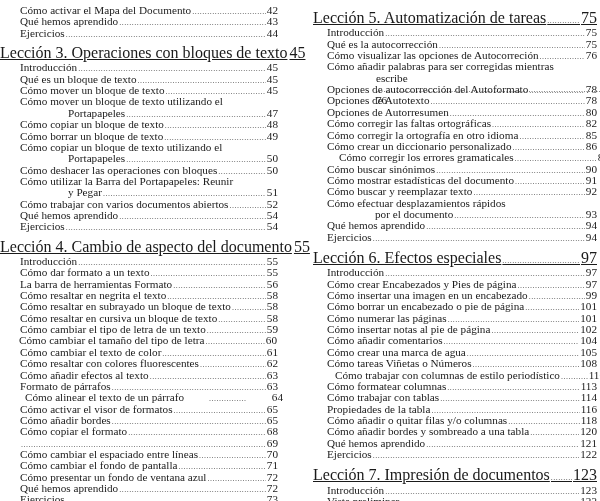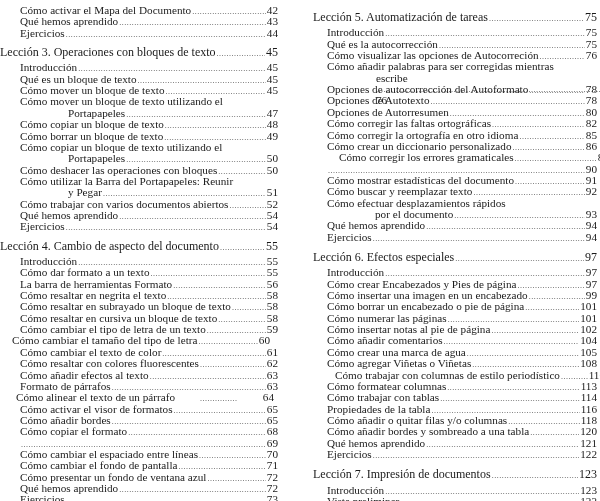--- a/index.html
+++ b/index.html
@@ -2,21 +2,21 @@
 <html><head>
 <meta charset="utf-8">
 <style>
   html, body { margin: 0; padding: 0; background: #ffffff; }
   body { width: 600px; height: 501px; position: relative; overflow: hidden;
          font-family: "Liberation Serif", "DejaVu Serif", serif; color: #1a1a1a; }
   .col { position: absolute; top: 0; }
   .col-left { left: 0; width: 280px; }
   .col-right { left: 313px; width: 284px; }
   .lesson-head { position: absolute; display: flex; align-items: baseline;
-                 font-size: 12px; line-height: 11.3px; white-space: nowrap; }
+                 font-size: 16px; line-height: 11.3px; white-space: nowrap; text-decoration: underline; }
   .entry { position: absolute; display: flex; align-items: baseline;
            font-size: 11.2px; line-height: 11.3px; white-space: nowrap; }
   .title { flex: 0 0 auto; }
   .dots { flex: 1 1 auto; overflow: hidden; margin: 0 1px; color: #333;
           letter-spacing: 0.5px; font-size: 8px; }
   .dots::before { content: "................................................................................................................................................................................"; }
   .page { flex: 0 0 auto; text-align: right; }
 </style>
 </head>
 <body>
@@ -138,21 +138,21 @@
     <div class="entry" style="top: 312.75px; left: 20px; width: 258px;">
       <span class="title">Cómo resaltar en cursiva un bloque de texto</span>
       <span class="dots"></span>
       <span class="page">58</span>
     </div>
     <div class="entry" style="top: 324.1px; left: 20px; width: 258px;">
       <span class="title">Cómo cambiar el tipo de letra de un texto</span>
       <span class="dots"></span>
       <span class="page">59</span>
     </div>
-    <div class="entry" style="top: 335.45px; left: 12px; width: 258px;">
+    <div class="entry" style="top: 335.45px; left: 19px; width: 258px;">
       <span class="title">Cómo cambiar el tamaño del tipo de letra</span>
       <span class="dots"></span>
       <span class="page">60</span>
     </div>
     <div class="entry" style="top: 346.8px; left: 20px; width: 258px;">
       <span class="title">Cómo cambiar el texto de color</span>
       <span class="dots"></span>
       <span class="page">61</span>
     </div>
     <div class="entry" style="top: 358.15px; left: 20px; width: 258px;">
@@ -163,21 +163,21 @@
     <div class="entry" style="top: 369.5px; left: 20px; width: 258px;">
       <span class="title">Cómo añadir efectos al texto</span>
       <span class="dots"></span>
       <span class="page">63</span>
     </div>
     <div class="entry" style="top: 380.85px; left: 20px; width: 258px;">
       <span class="title">Formato de párrafos</span>
       <span class="dots"></span>
       <span class="page">63</span>
     </div>
-    <div class="entry" style="top: 392.2px; left: 16px; width: 258px; gap: 24px;">
+    <div class="entry" style="top: 392.2px; left: 25px; width: 258px; gap: 24px;">
       <span class="title">Cómo alinear el texto de un párrafo</span>
       <span class="dots"></span>
       <span class="page">64</span>
     </div>
     <div class="entry" style="top: 403.55px; left: 20px; width: 258px;">
       <span class="title">Cómo activar el visor de formatos</span>
       <span class="dots"></span>
       <span class="page">65</span>
     </div>
     <div class="entry" style="top: 414.9px; left: 20px; width: 258px;">
@@ -276,20 +276,21 @@
       <span class="title">Cómo crear un diccionario personalizado</span>
       <span class="dots"></span>
       <span class="page">86</span>
     </div>
     <div class="entry" style="top: 152.2px; left: 14px; width: 270px; margin-left: 12px;">
       <span class="title">Cómo corregir los errores gramaticales</span>
       <span class="dots"></span>
       <span class="page">88</span>
     </div>
     <div class="entry" style="top: 163.55px; left: 14px; width: 270px;">
+      <span class="title">Cómo buscar sinónimos</span>
       <span class="dots"></span>
       <span class="page">90</span>
     </div>
     <div class="entry" style="top: 174.9px; left: 14px; width: 270px;">
       <span class="title">Cómo mostrar estadísticas del documento</span>
       <span class="dots"></span>
       <span class="page">91</span>
     </div>
     <div class="entry" style="top: 186.25px; left: 14px; width: 270px;">
       <span class="title">Cómo buscar y reemplazar texto</span>
@@ -351,21 +352,21 @@
       <span class="title">Cómo añadir comentarios</span>
       <span class="dots"></span>
       <span class="page">104</span>
     </div>
     <div class="entry" style="top: 346.8px; left: 14px; width: 270px;">
       <span class="title">Cómo crear una marca de agua</span>
       <span class="dots"></span>
       <span class="page">105</span>
     </div>
     <div class="entry" style="top: 358.15px; left: 14px; width: 270px;">
-      <span class="title">Cómo agregar Viñetas o Viñetas</span>
+      <span class="title">Cómo tareas Viñetas o Números</span>
       <span class="dots"></span>
       <span class="page">108</span>
     </div>
     <div class="entry" style="top: 369.5px; left: 22px; width: 270px;">
       <span class="title">Cómo trabajar con  columnas de estilo periodístico</span>
       <span class="dots"></span>
       <span class="page">110</span>
     </div>
     <div class="entry" style="top: 380.85px; left: 14px; width: 270px;">
       <span class="title">Cómo formatear columnas</span>

